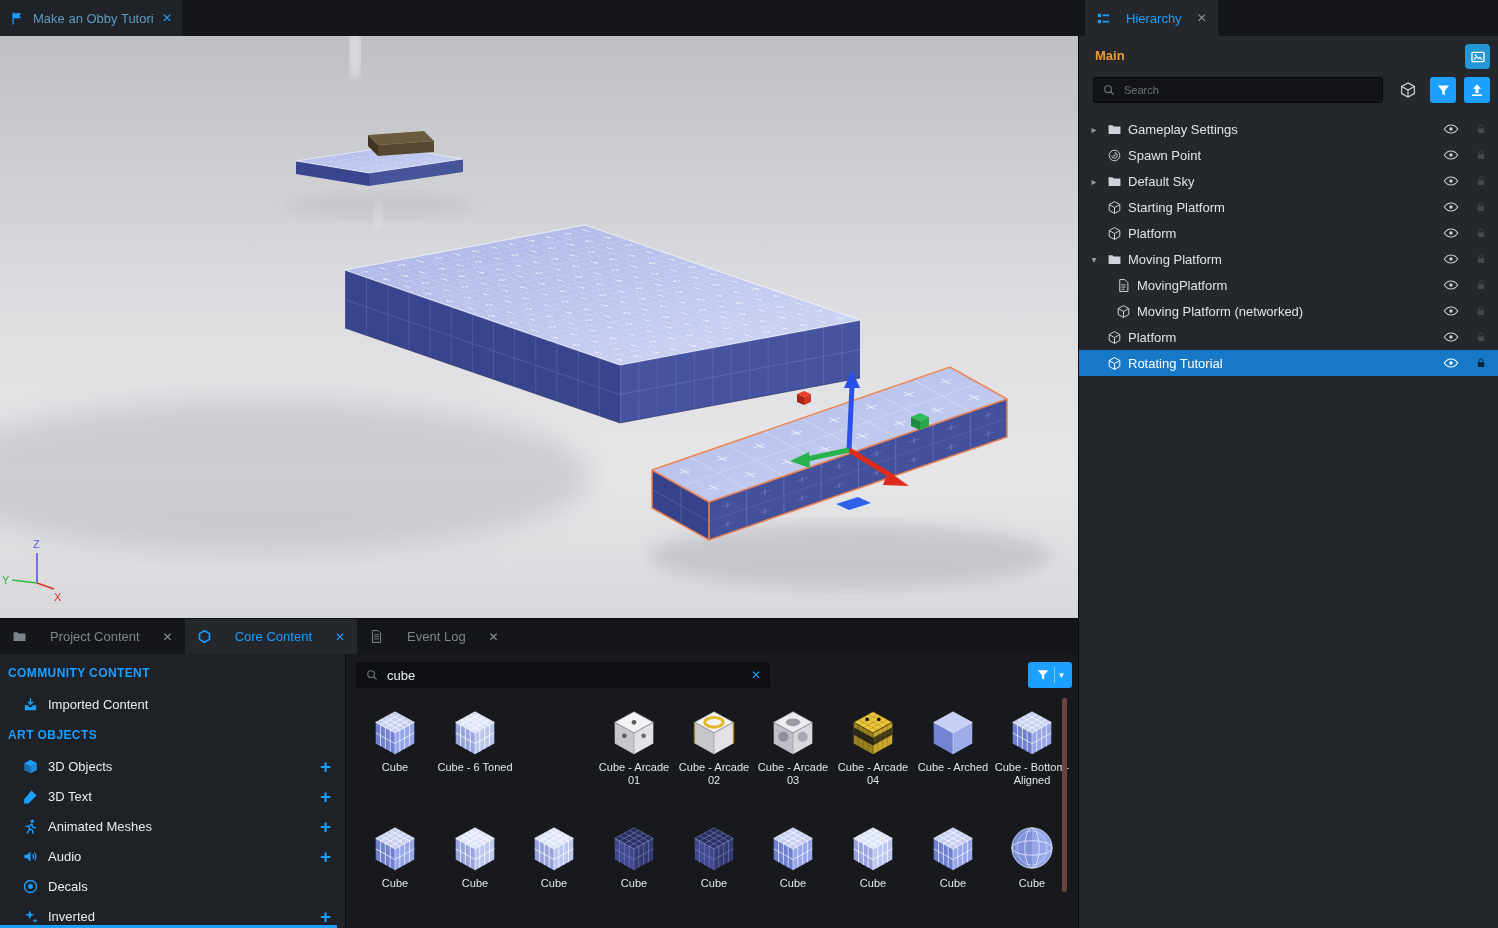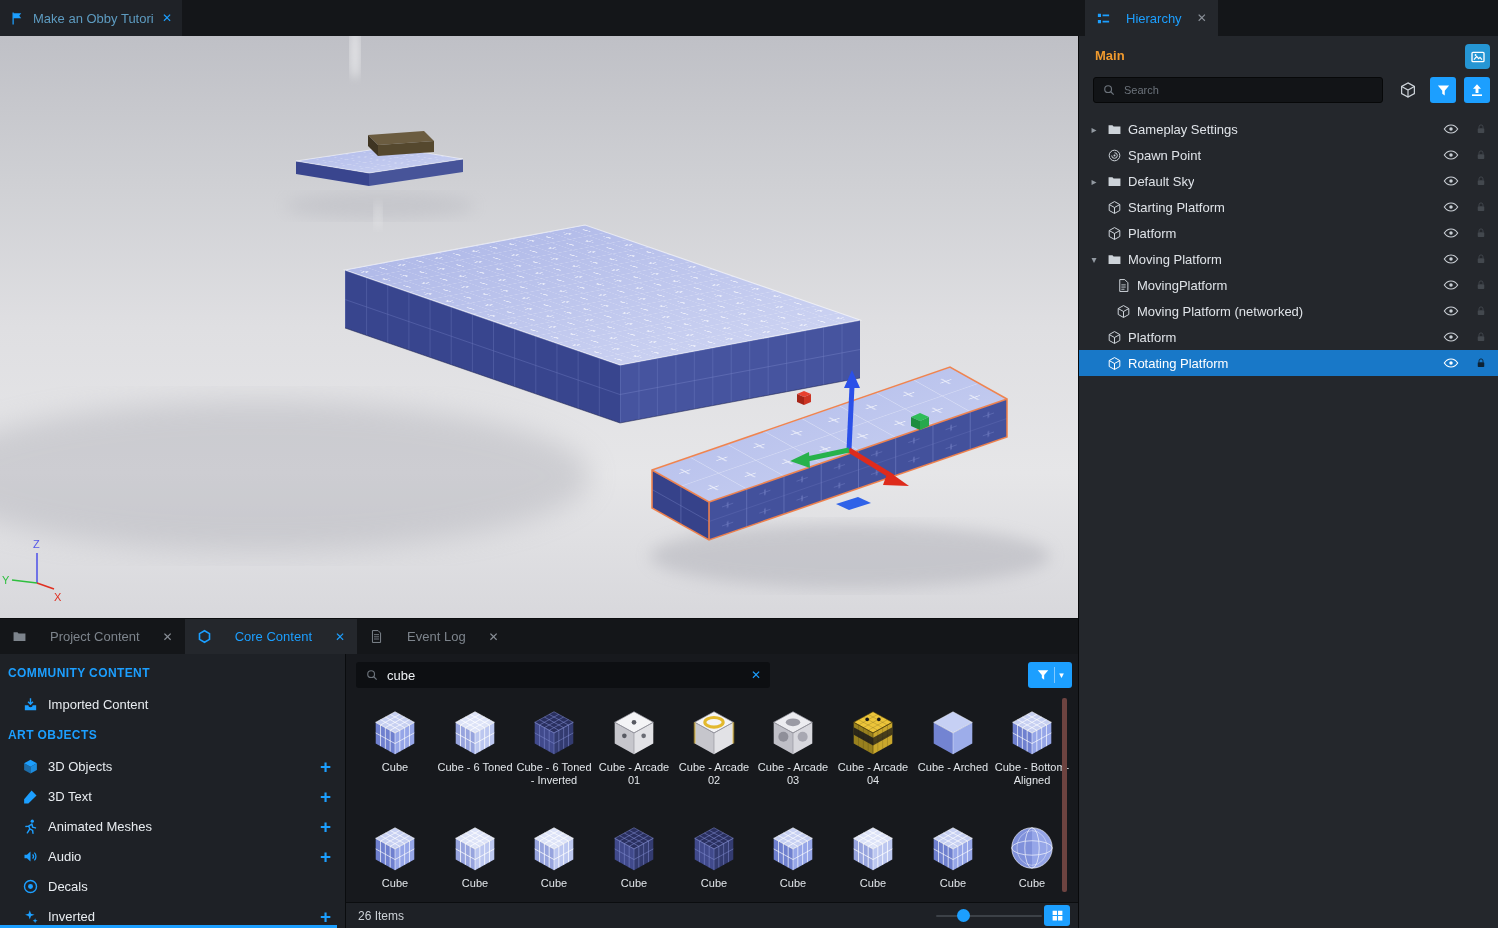--- a/index.html
+++ b/index.html
@@ -544,21 +544,21 @@
           </svg>
       <svg class="ic lk">
             <use href="#sym-lock"></use>
           </svg>
     </div>
     <div class="hrow sel">
       <span class="exp"></span>
       <svg class="ic hic">
             <use href="#sym-cube"></use>
           </svg>
-      <span class="hlabel">Rotating Platform</span>
+      <span class="hlabel">Rotating Tutorial</span>
           <span class="sp"></span>
       <svg class="ic eye">
             <use href="#sym-eye"></use>
           </svg>
       <svg class="ic lk">
             <use href="#sym-lock"></use>
           </svg>
     </div>
   </div>
 </div>
@@ -663,26 +663,20 @@
             <use href="#sym-iso"></use>
           </svg>
       <div class="tlabel">Cube</div>
     </div>
     <div class="tile" style="left:90px;top:50px">
       <svg class="thumb th-light" viewBox="0 0 56 56">
             <use href="#sym-iso"></use>
           </svg>
       <div class="tlabel">Cube - 6 Toned</div>
     </div>
-    <div class="tile" style="left:169px;top:50px">
-      <svg class="thumb th-inv" viewBox="0 0 56 56">
-            <use href="#sym-iso"></use>
-          </svg>
-      <div class="tlabel">Cube - 6 Toned - Inverted</div>
-    </div>
     <div class="tile" style="left:249px;top:50px">
       <svg class="thumb th-white" viewBox="0 0 56 56">
             <use href="#sym-iso"></use>
             <use href="#sym-dots"></use>
           </svg>
       <div class="tlabel">Cube - Arcade 01</div>
     </div>
     <div class="tile" style="left:329px;top:50px">
       <svg class="thumb th-white" viewBox="0 0 56 56">
             <use href="#sym-iso"></use>
@@ -767,26 +761,16 @@
     </div>
     <div class="tile" style="left:647px;top:166px">
       <svg class="thumb th-blue" viewBox="0 0 56 56">
             <use href="#sym-sphere"></use>
           </svg>
       <div class="tlabel">Cube</div>
     </div>
 
     <div class="vscroll"></div>
 
-    <div class="statusbar">
-      <span class="status-txt">26 Items</span>
-      <div class="slider-track"></div>
-      <div class="slider-handle"></div>
-      <div class="bluebtn gridview-btn">
-        <svg class="ic" width="13" height="13">
-              <use href="#sym-gridview"></use>
-            </svg>
-      </div>
-    </div>
   </div>
 </div>
 
 </div>
 
 </body></html>

